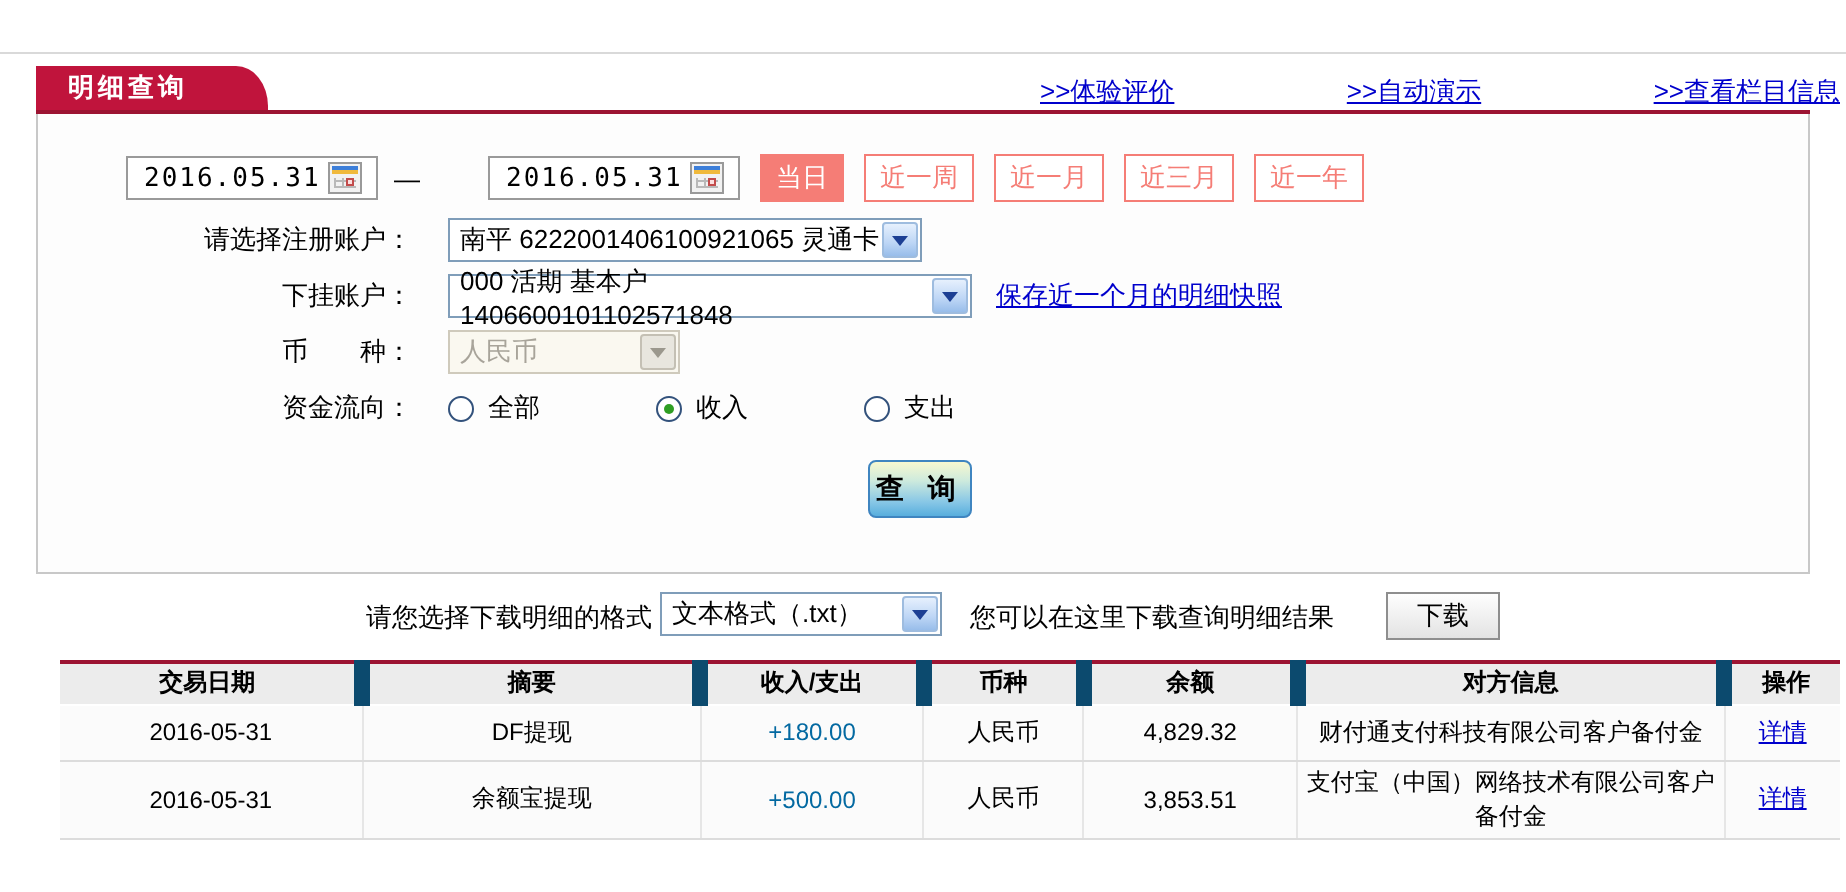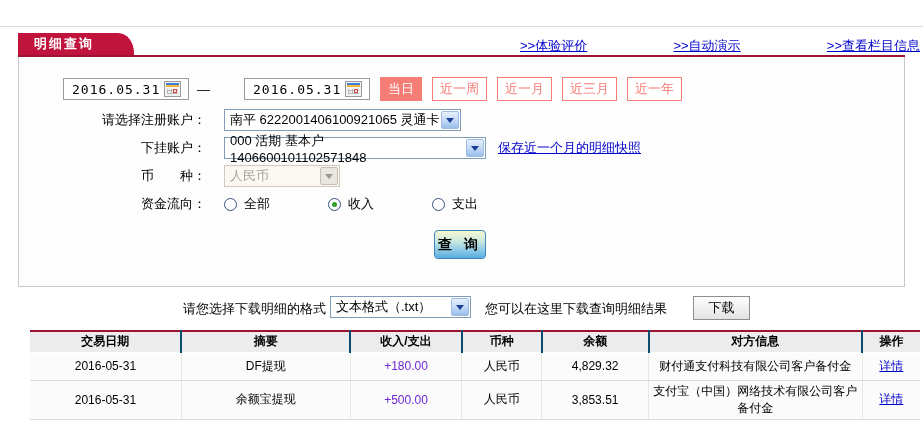--- a/index.html
+++ b/index.html
@@ -70,25 +70,25 @@
   .download-row { position:absolute; left:0; top:296px; width:923px; height:24px; }
   .dl-label { position:absolute; left:183px; top:4px; }
   .dl-select { position:absolute; left:330px; top:0; width:141px; }
   .dl-hint { position:absolute; left:485px; top:4px; }
   .dl-btn { position:absolute; left:693px; top:0; width:57px; height:24px; border:1px solid #8e8e8e;
             background:linear-gradient(180deg,#fefefe,#e3e3e3); font-size:13px; cursor:pointer; font-family:inherit; }
 
   
   .result-table { position:absolute; left:30px; top:330px; width:890px; border-collapse:collapse; table-layout:fixed;
                   border-top:2px solid #9c1432; font-size:12px; }
-  .result-table th { background:#ececec; font-weight:bold; height:21px; border-right:2px solid #0c4a6e; border-bottom:1px solid #fff; }
+  .result-table th { background:#ececec; font-weight:bold; height:21px; border-right:8px solid #0c4a6e; border-bottom:1px solid #fff; }
   .result-table td { background:#fbfbfb; text-align:center; height:28px; border-right:1px solid #e6e6e6;
                      border-bottom:1px solid #dcdcdc; padding:2px 4px; }
   .result-table th:last-child, .result-table td:last-child { border-right:none; }
-  .amount { color:#6d28d9; }
+  .amount { color:#0369a1; }
   .detail-link { color:#0000cc; text-decoration:underline; cursor:pointer; }
 </style>
 </head>
 <body>
 
 <div class="page">
 
   <div class="crumb-divider"></div>
 
   <div class="tab">明细查询</div>

